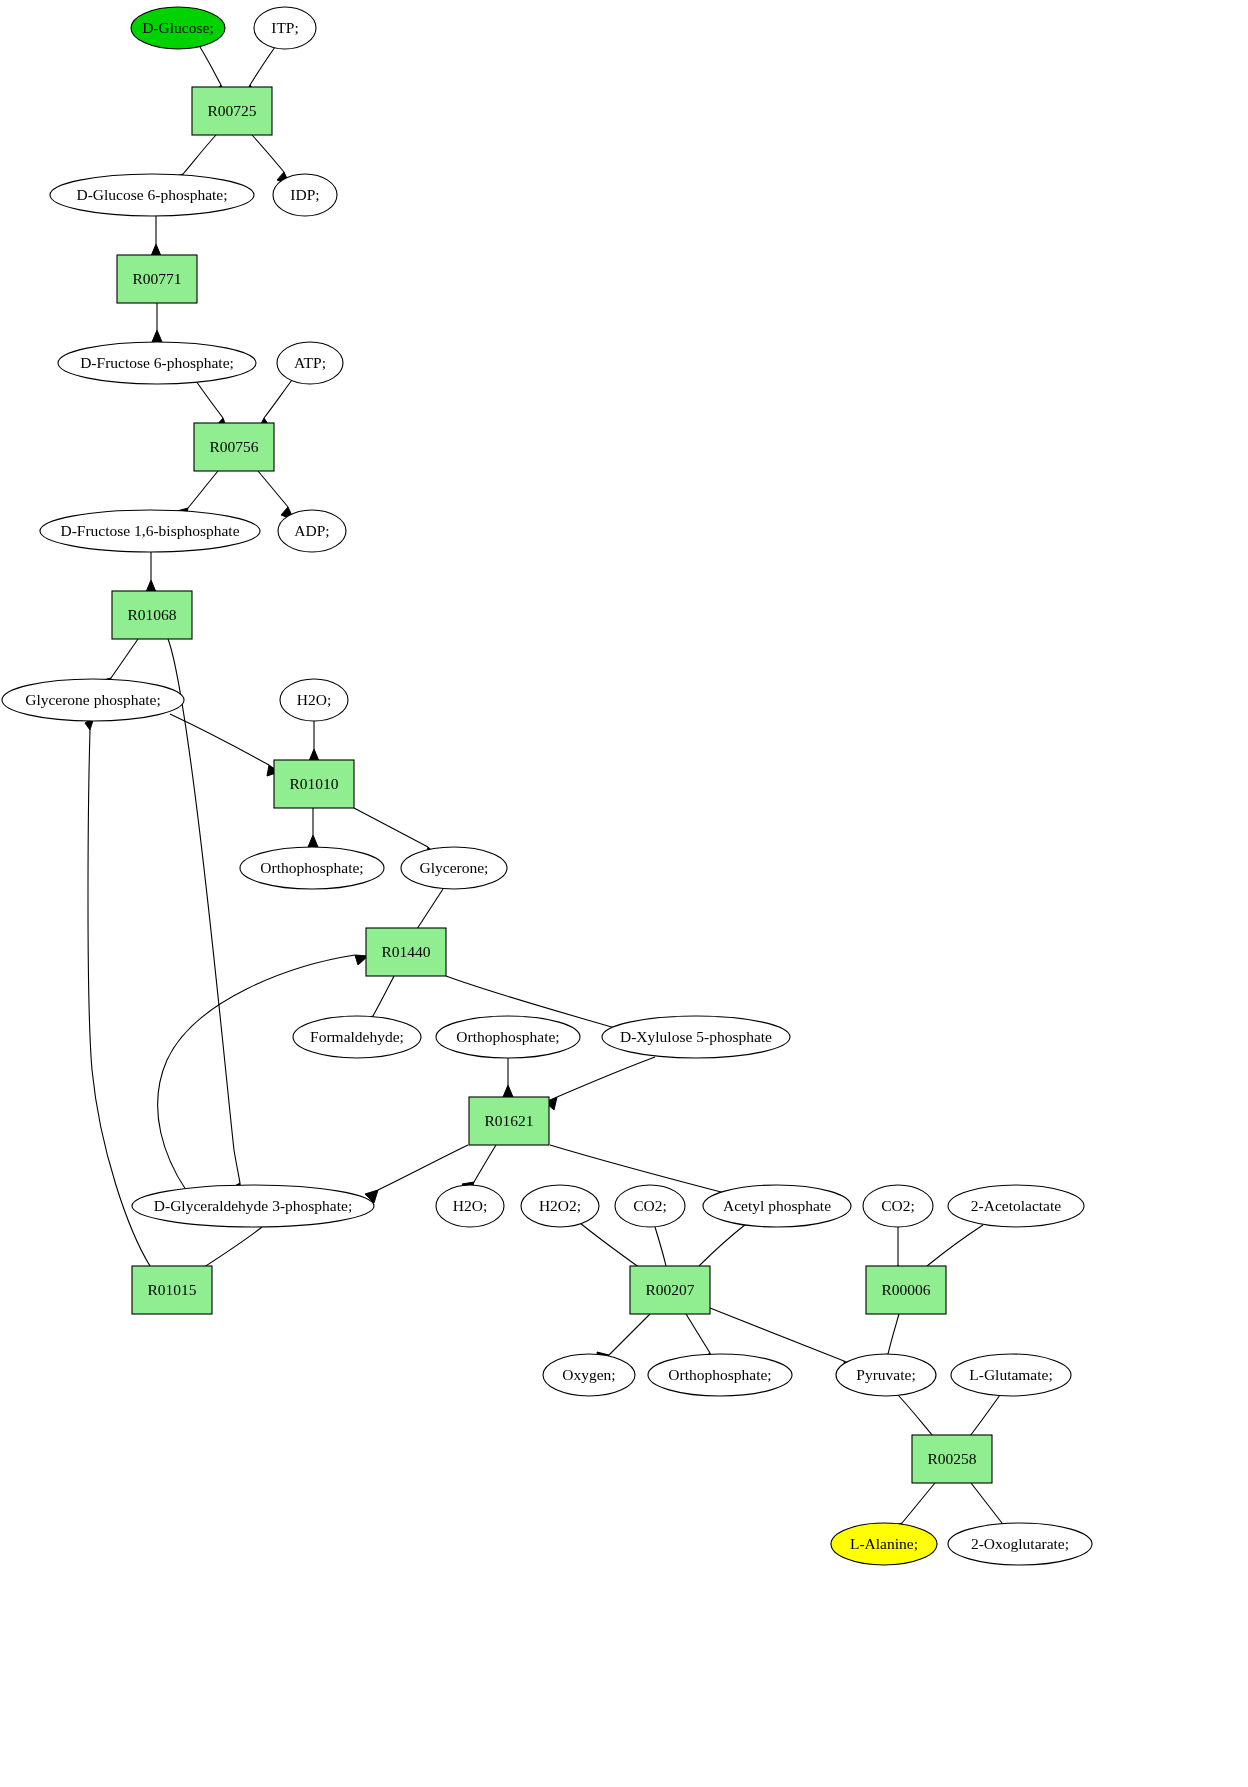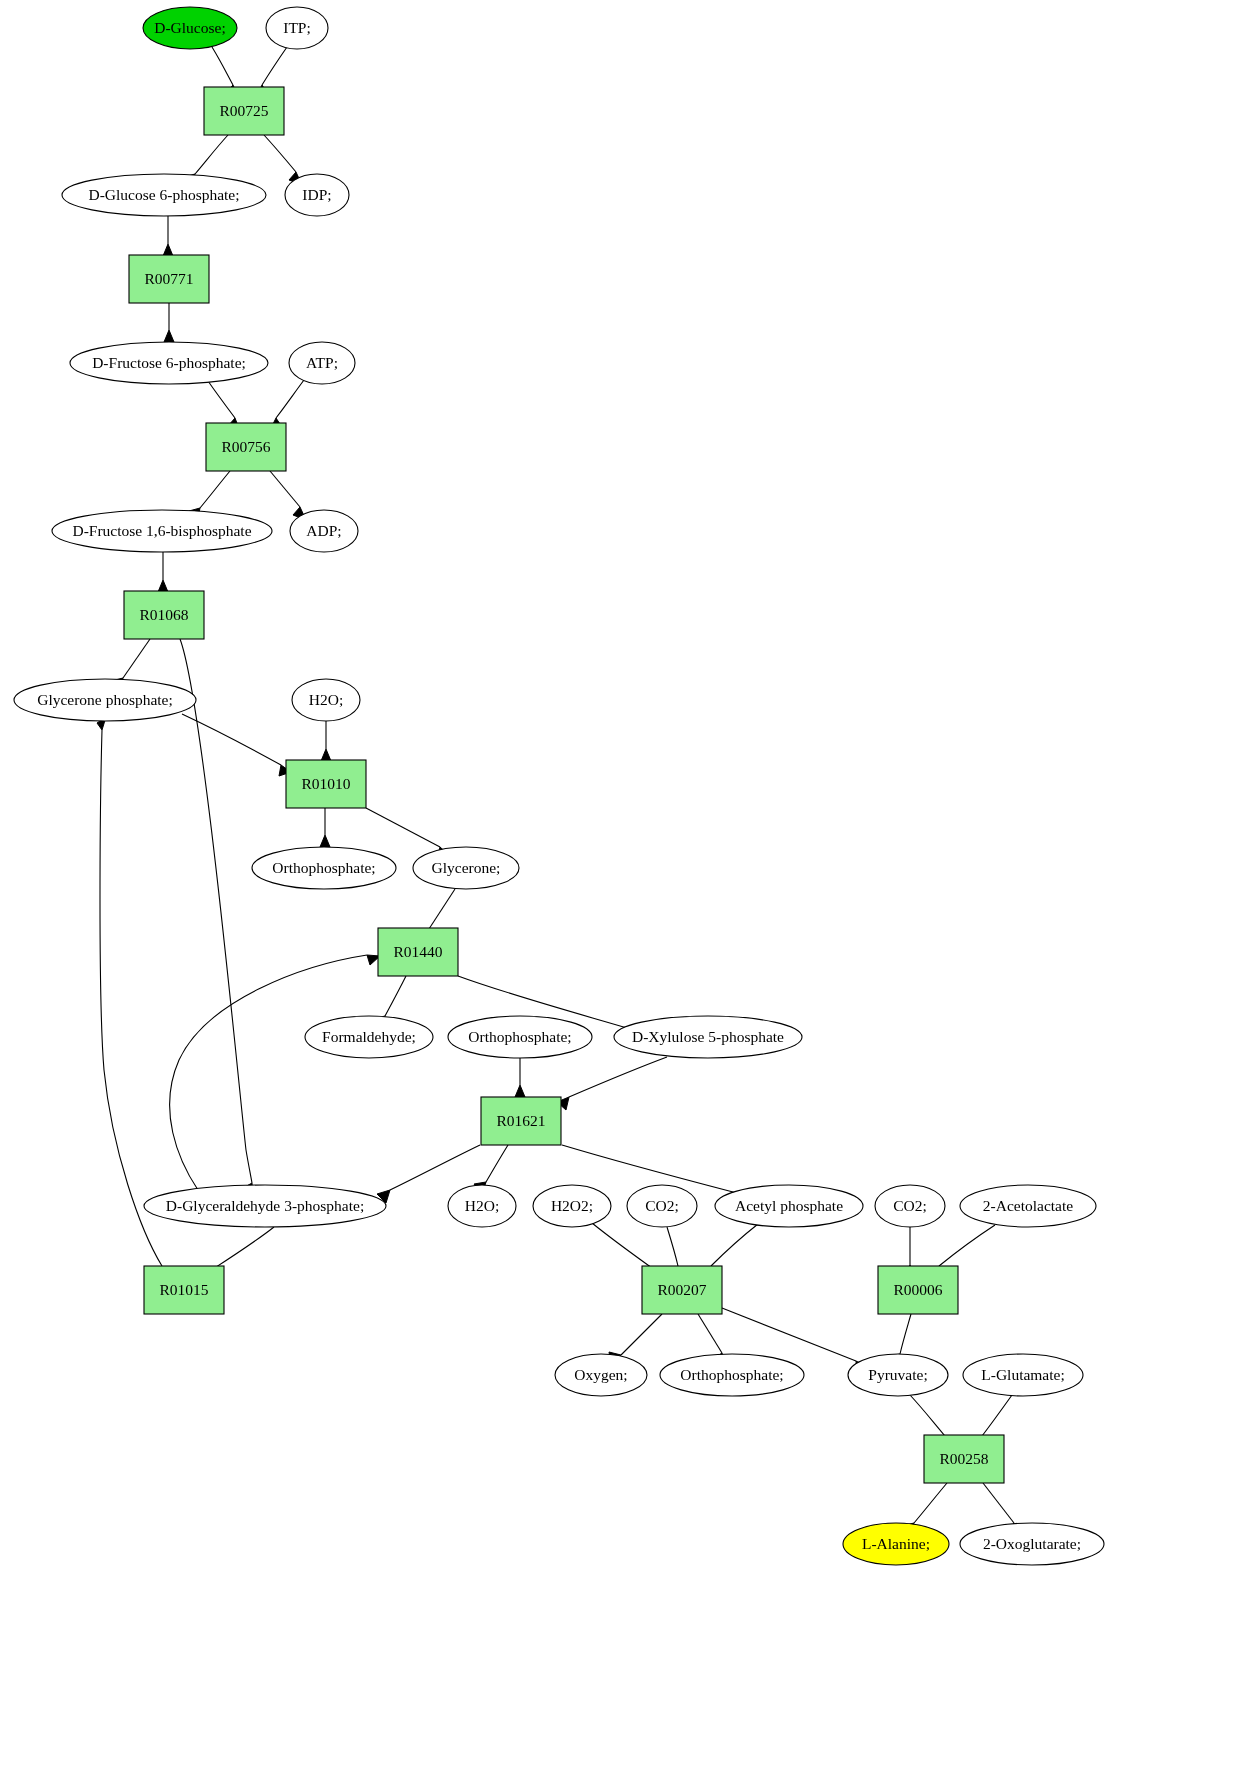--- a/index.html
+++ b/index.html
@@ -10,21 +10,20 @@
   body {
     width: 1248px;
     height: 1787px;
     font-family: "Liberation Serif", "DejaVu Serif", serif;
     overflow: hidden;
   }
   #graph-root {
     position: relative;
     width: 1164px;
     height: 1787px;
-    margin-left: 12px;
   }
   svg#pathway {
     display: block;
     width: 1248px;
     height: 1787px;
   }
   .node-shape {
     stroke: #000000;
     stroke-width: 1.1;
   }

